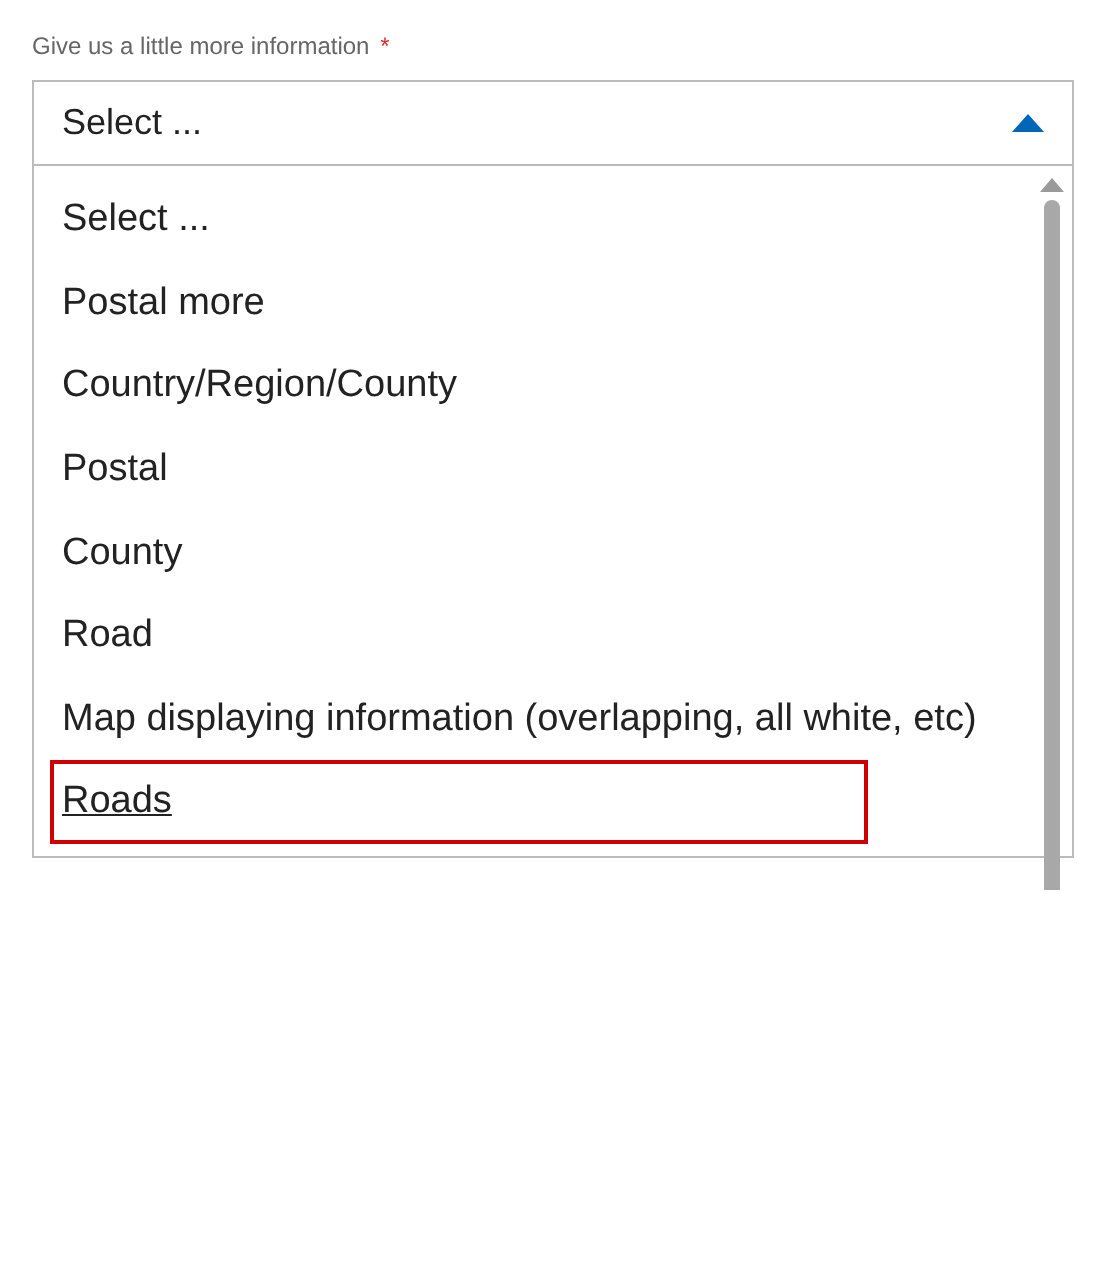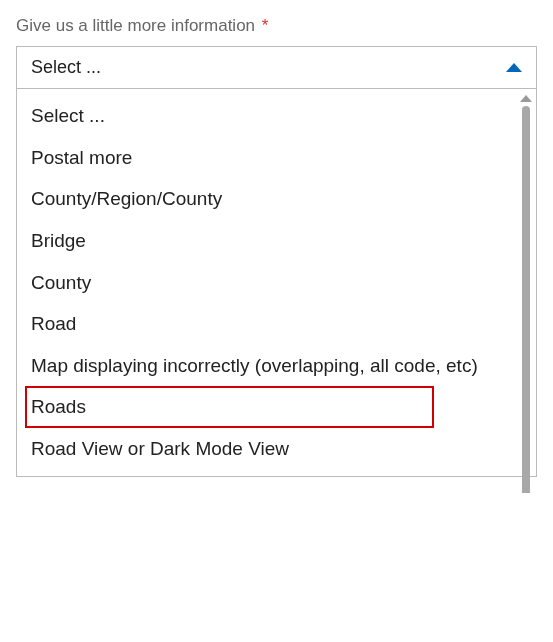--- a/index.html
+++ b/index.html
@@ -8,21 +8,21 @@
     padding: 0;
   }
   body {
     font-family: "Segoe UI", Arial, sans-serif;
     background: #ffffff;
     padding: 16px;
     width: 553px;
     color: #333;
   }
   .field-label {
-    font-size: 17px;
+    font-size: 12px;
     color: #666;
     margin-bottom: 10px;
   }
   .required-star {
     color: #d93025;
     margin-left: 2px;
   }
   .select-wrapper {
     position: relative;
   }
@@ -64,20 +64,21 @@
     color: #222;
     padding: 8px 6px 8px 4px;
     line-height: 1.35;
     cursor: pointer;
   }
   .option.highlighted {
     border: 2.5px solid #d10000;
     margin-left: -2px;
     margin-right: 90px;
     padding: 6px 6px 6px 4px;
+    text-decoration: underline;
   }
   .scrollbar-track {
     position: absolute;
     right: 2px;
     top: 4px;
     bottom: 4px;
     width: 16px;
     display: flex;
     flex-direction: column;
     align-items: center;
@@ -113,27 +114,26 @@
   <div class="select-box">
     <span class="select-value">Select ...</span>
     <span class="caret-up"></span>
   </div>
 
   <div class="dropdown">
     <div class="scroll-area" id="options-container">
 
     <div class="option">Select ...</div>
         <div class="option">Postal more</div>
-        <div class="option">County/Region/County</div>
-        <div class="option">Bridge</div>
+        <div class="option">Country/Region/County</div>
+        <div class="option">Postal</div>
         <div class="option">County</div>
         <div class="option">Road</div>
-        <div class="option">Map displaying incorrectly (overlapping, all code, etc)</div>
+        <div class="option">Map displaying information (overlapping, all white, etc)</div>
         <div class="option highlighted">Roads</div>
-        <div class="option">Road View or Dark Mode View</div>
       </div>
     <div class="scrollbar-track">
       <div class="sb-arrow up"></div>
       <div class="sb-thumb"></div>
       <div class="sb-spacer"></div>
       <div class="sb-arrow down"></div>
     </div>
   </div>
 </div>
 

